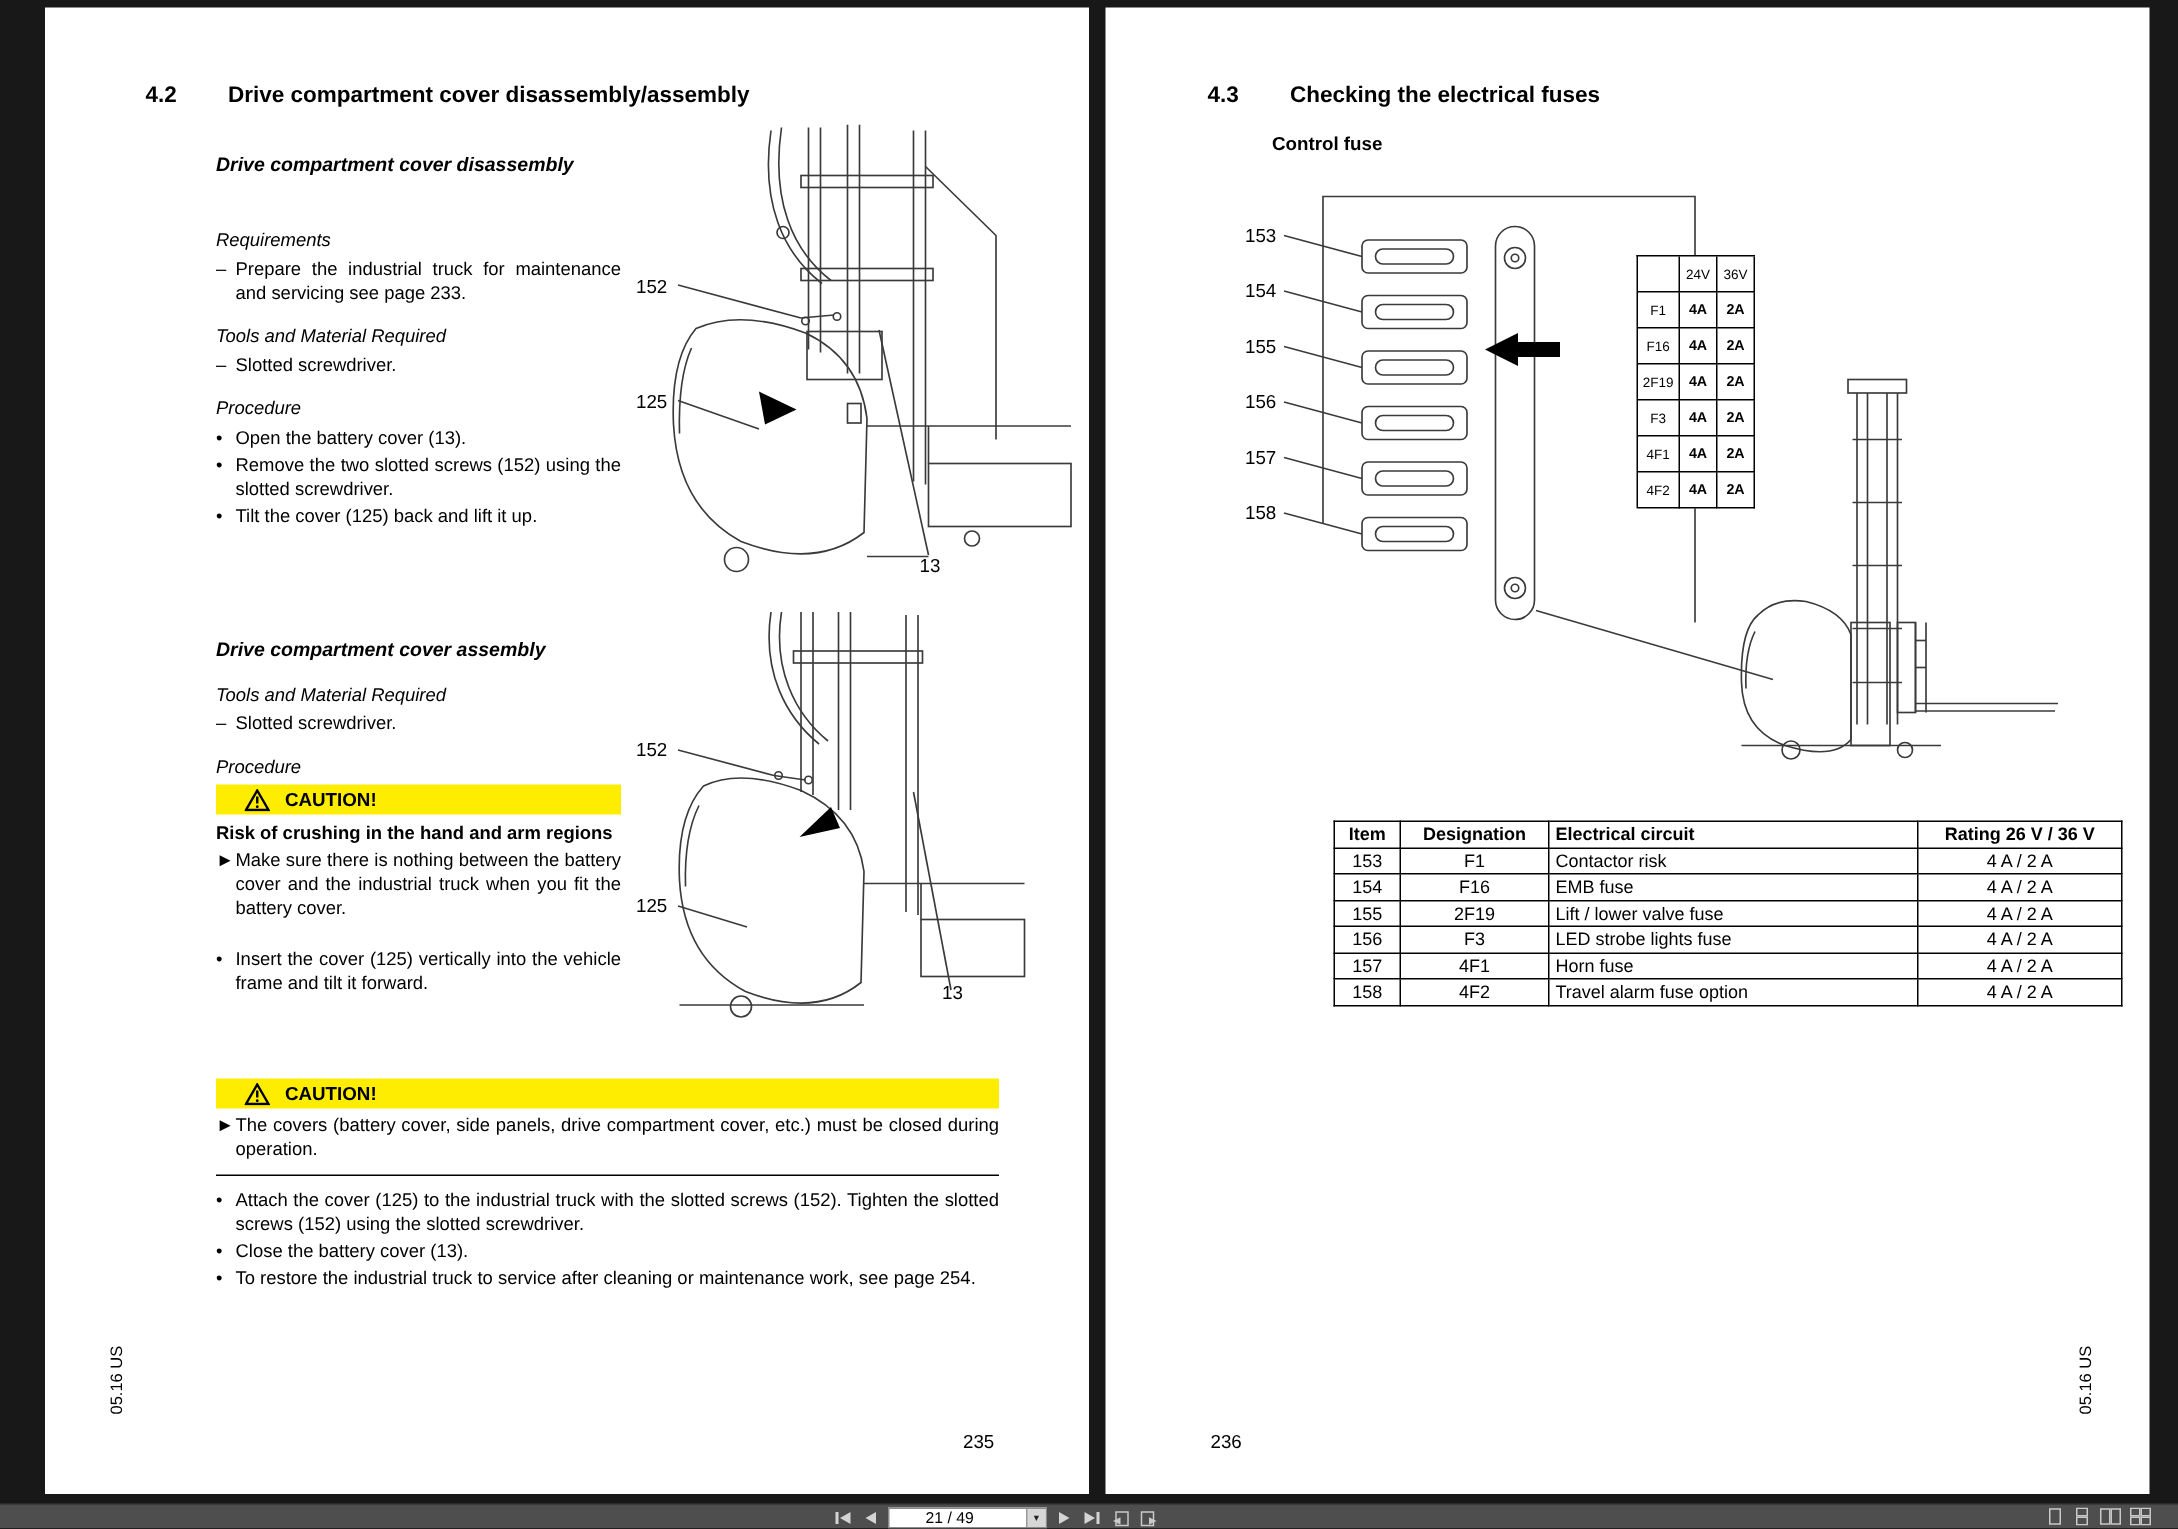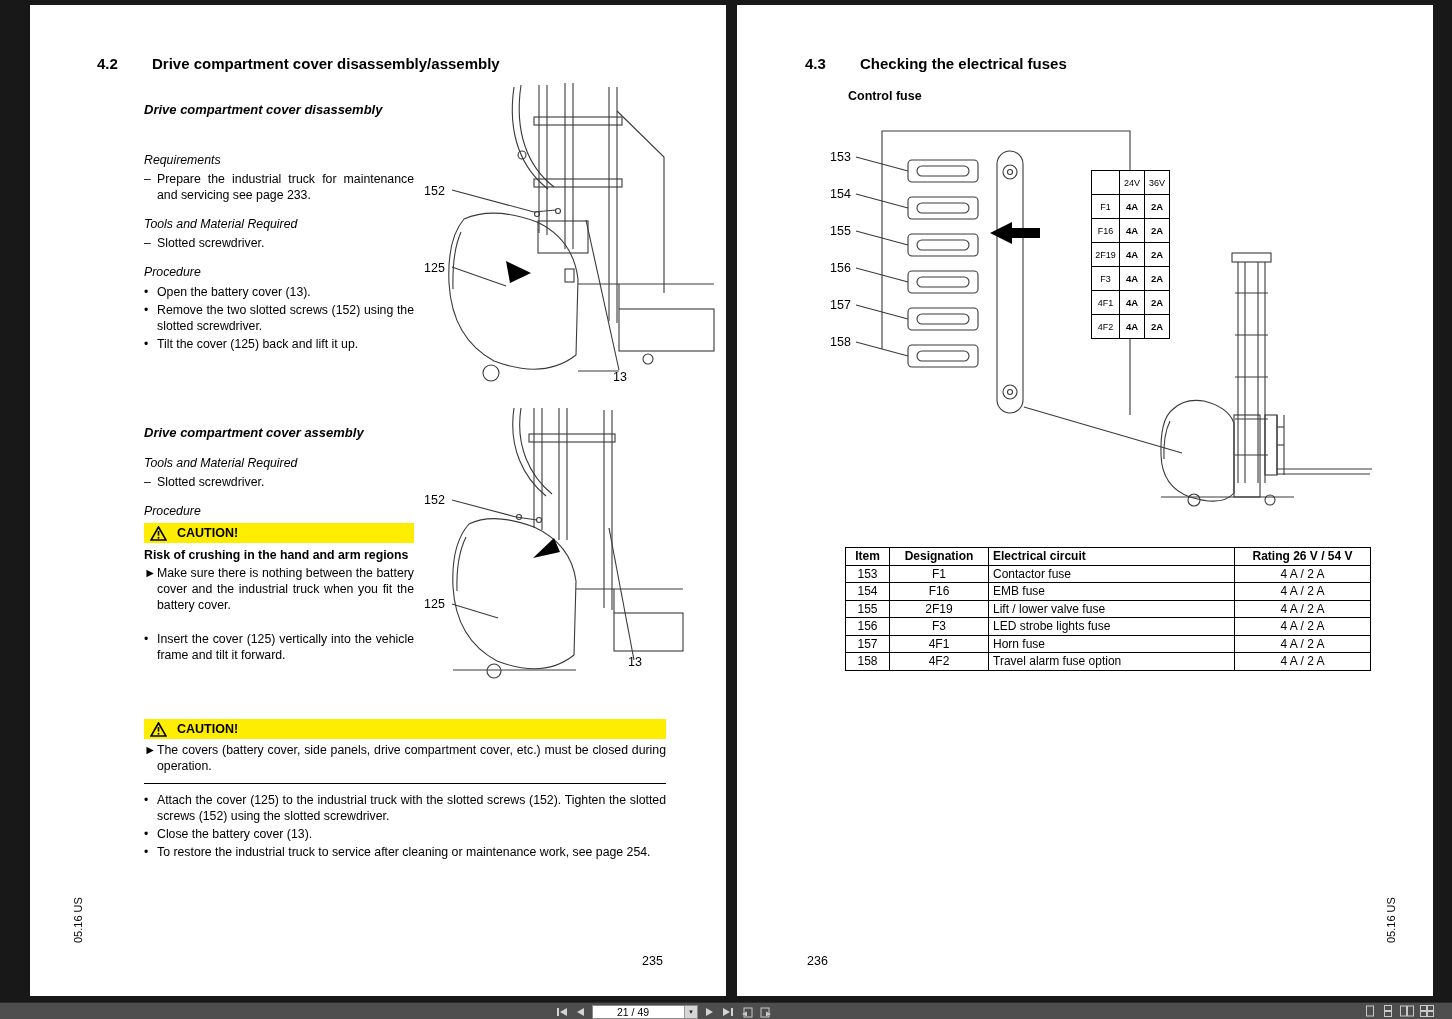--- a/index.html
+++ b/index.html
@@ -18,36 +18,36 @@
   .it { font-style:italic; }
   .b  { font-weight:bold; }
   .h-bi { font-weight:bold; font-style:italic; font-size:13px; }
   .jt { text-align:justify; }
   .li { display:flex; }
   .marker { flex:0 0 13px; }
   .li .jt { flex:1; }
   .divider { border-top:1.3px solid #000; }
 
   .caution { display:flex; align-items:center; height:20px; background:var(--caution-yellow,#ffed00);
-             font-weight:bold; font-size:12.5px; padding-left:6px; gap:10px; }
+             font-weight:bold; font-size:12.5px; padding-left:19px; gap:10px; }
 
   .fig { position:absolute; }
   .fig text { font-family:"Liberation Sans", sans-serif; }
 
   .side-code { position:absolute; font-size:11px; color:#000; white-space:nowrap;
                transform:rotate(-90deg); transform-origin:0 0; }
   .page-num { position:absolute; font-size:12.5px; color:#000; }
 
   .fuse-mini { position:absolute; display:grid; grid-template-columns:28px 25px 25px;
                border-top:1px solid #000; border-left:1px solid #000; background:#fff; }
   .fuse-mini .c { border-right:1px solid #000; border-bottom:1px solid #000; height:24px;
                   display:flex; align-items:center; justify-content:center; font-size:9px; }
   .fuse-mini .v { font-weight:bold; font-size:9.5px; }
 
-  .fuse-table { position:absolute; border-collapse:collapse; table-layout:fixed; background:#fff; }
+  .fuse-table { position:absolute; border-collapse:collapse; table-layout:fixed; background:#fff;margin-left:44px; }
   .fuse-table th, .fuse-table td { border:1.2px solid #000; font-size:12px; height:17.5px; padding:0 4px; }
   .fuse-table th { font-weight:bold; }
   .tc { text-align:center; }
   .tl { text-align:left; }
 
   .toolbar { position:absolute; left:0; bottom:0; width:1452px; height:17px; background:#4e4e4e;
              border-top:1px solid #2b2b2b; display:flex; align-items:flex-start; }
   .tb-center { display:flex; align-items:center; gap:7px; margin-left:556px; padding-top:2px; }
   .tb-right  { margin-left:auto; display:flex; align-items:center; gap:6px; margin-right:18px; padding-top:2px; }
   .tb-btn { display:flex; align-items:center; justify-content:center; cursor:pointer; }
@@ -342,28 +342,28 @@
           <col style="width:44px">
           <col style="width:99px">
           <col style="width:246px">
           <col style="width:136px">
         </colgroup>
       <thead>
         <tr>
           <th class="tc">Item</th>
           <th class="tc">Designation</th>
           <th class="tl">Electrical circuit</th>
-          <th class="tc">Rating 26 V / 54 V</th>
+          <th class="tc">Rating 26 V / 36 V</th>
         </tr>
       </thead>
       <tbody>
         <tr>
           <td class="tc">153</td>
           <td class="tc">F1</td>
-          <td class="tl">Contactor fuse</td>
+          <td class="tl">Contactor risk</td>
           <td class="tc">4 A / 2 A</td>
         </tr>
         <tr>
           <td class="tc">154</td>
           <td class="tc">F16</td>
           <td class="tl">EMB fuse</td>
           <td class="tc">4 A / 2 A</td>
         </tr>
         <tr>
           <td class="tc">155</td>

